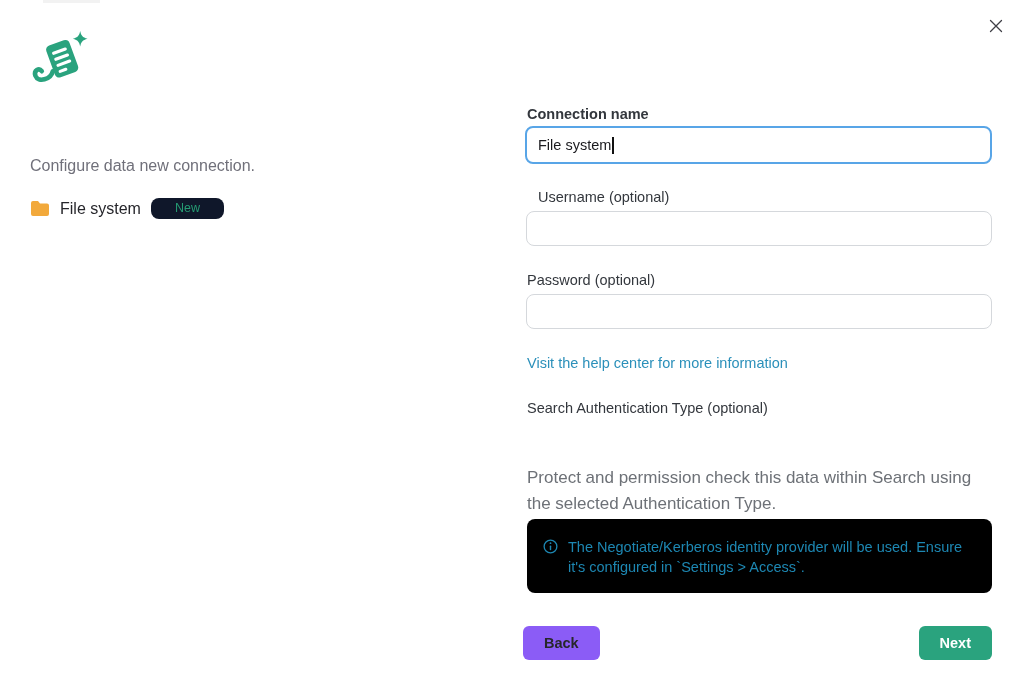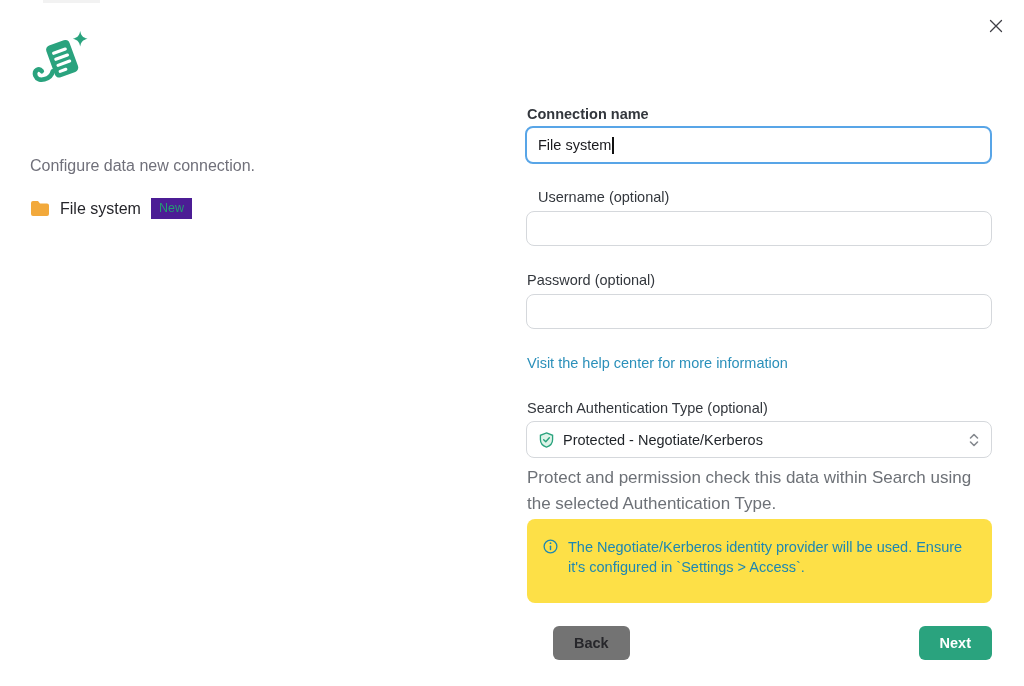--- a/index.html
+++ b/index.html
@@ -13,22 +13,22 @@
                align-items:center; justify-content:center; cursor:pointer; background:none; border:none; }
 
   .logo { position:absolute; left:29px; top:30px; }
 
   .page-title { position:absolute; left:30px; top:98px; font-size:35px; font-weight:400;
                 letter-spacing:-0.4px; color:#19191d; }
   .page-subtitle { position:absolute; left:30px; top:157px; font-size:16px; color:#70707a; }
 
   .source-row { position:absolute; left:30px; top:198px; display:flex; align-items:center; gap:10px; }
   .source-name { font-size:16px; color:#26262b; }
-  .badge-new { font-size:12.5px; color:#259b73; background:#4c1d95; padding:3px 8px;
-               border-radius:0; line-height:1.2; }
+  .badge-new { font-size:12.5px; color:#259b73; background:#0f172a; padding:3px 24px;
+               border-radius:8px; line-height:1.2; }
 
   .field-label { position:absolute; left:527px; font-size:14.5px; color:#33373d; }
 
   .text-input { position:absolute; left:526px; width:466px; height:35px; border:1px solid #d5d8dc;
                 border-radius:8px; background:#fff; font-size:14.5px; color:#1a1a1e;
                 padding:0 12px; font-family:inherit; outline:none; }
   .input-focused { position:absolute; left:525px; width:467px; height:38px; border:2px solid #58a5e7;
                    border-radius:8px; background:#fff; display:flex; align-items:center;
                    padding:0 11px; font-size:14.5px; color:#1a1a1e; cursor:text; }
   .caret { display:inline-block; width:1.5px; height:17px; background:#111; margin-left:1px; }
@@ -38,30 +38,30 @@
 
   .select-box { position:absolute; left:526px; top:421px; width:466px; height:37px;
                 border:1px solid #d5d8dc; border-radius:8px; background:#fff; display:flex;
                 align-items:center; padding:0 12px; cursor:pointer; }
   .select-box .shield { margin-right:9px; display:flex; }
   .select-value { font-size:14.5px; color:#1f2328; flex:1; }
 
   .helper-text { position:absolute; left:527px; top:465px; width:452px; font-size:17px;
                  color:#6d7177; line-height:1.55; }
 
-  .info-alert { position:absolute; left:527px; top:519px; width:465px; height:84px;
-                background:#fde047; border-radius:8px; }
+  .info-alert { position:absolute; left:527px; top:519px; width:465px; height:74px;
+                background:#000000; border-radius:8px; }
   .info-alert .alert-icon { position:absolute; left:16px; top:20px; display:flex; }
   .info-alert .alert-text { position:absolute; left:41px; top:18px; width:408px;
                             font-size:14.5px; color:#1d87b2; line-height:20px; }
 
   .btn { position:absolute; top:626px; height:34px; border:none; border-radius:6px;
          font-size:14.5px; font-weight:600; font-family:inherit; cursor:pointer;
          display:flex; align-items:center; justify-content:center; }
-  .btn-back { left:553px; padding:0 21px; background:#737373; color:#27272b; }
+  .btn-back { left:523px; padding:0 21px; background:#8b5cf6; color:#27272b; }
   .btn-next { right:32px; padding:0 21px; background:#2aa37e; color:#ffffff; }
 </style>
 </head>
 <body>
 
 <div class="screen">
 
   <div class="top-clip"></div>
 
   <button class="close-btn">
@@ -106,35 +106,20 @@
 
   <label class="field-label" style="top:189px;margin-left:11px;">Username (optional)</label>
   <input class="text-input" style="top: 211px;" type="text" value="">
 
   <label class="field-label" style="top:272px;">Password (optional)</label>
   <input class="text-input" style="top: 294px;" type="text" value="">
 
   <a class="help-link">Visit the help center for more information</a>
 
   <label class="field-label" style="top:400px;text-align:right;">Search Authentication Type (optional)</label>
-  <div class="select-box">
-    <span class="shield">
-      <svg viewBox="0 0 16 17" width="15" height="16">
-        <path d="M8 1 L14.5 3.5 V8 C14.5 12.5 11.5 15 8 16 C4.5 15 1.5 12.5 1.5 8 V3.5 Z" fill="#def3e8" stroke="#2aa37e" stroke-width="1.4"></path>
-        <path d="M5 8.2 L7.2 10.4 L11 6.2" fill="none" stroke="#2aa37e" stroke-width="1.5" stroke-linecap="round" stroke-linejoin="round"></path>
-      </svg>
-    </span>
-    <span class="select-value">Protected - Negotiate/Kerberos</span>
-    <span style="display:flex;">
-      <svg viewBox="0 0 10 16" width="10" height="16">
-        <path d="M1.5 6 L5 2.5 L8.5 6" fill="none" stroke="#85898f" stroke-width="1.6" stroke-linecap="round" stroke-linejoin="round"></path>
-        <path d="M1.5 10 L5 13.5 L8.5 10" fill="none" stroke="#85898f" stroke-width="1.6" stroke-linecap="round" stroke-linejoin="round"></path>
-      </svg>
-    </span>
-  </div>
 
   <p class="helper-text">Protect and permission check this data within Search using the selected Authentication Type.</p>
 
   <div class="info-alert">
     <span class="alert-icon">
       <svg viewBox="0 0 16 16" width="15" height="15">
         <circle cx="8" cy="8" r="6.8" fill="none" stroke="#1d87b2" stroke-width="1.4"></circle>
         <rect x="7.25" y="6.9" width="1.5" height="5" rx="0.7" fill="#1d87b2"></rect>
         <circle cx="8" cy="4.4" r="0.95" fill="#1d87b2"></circle>
       </svg>

